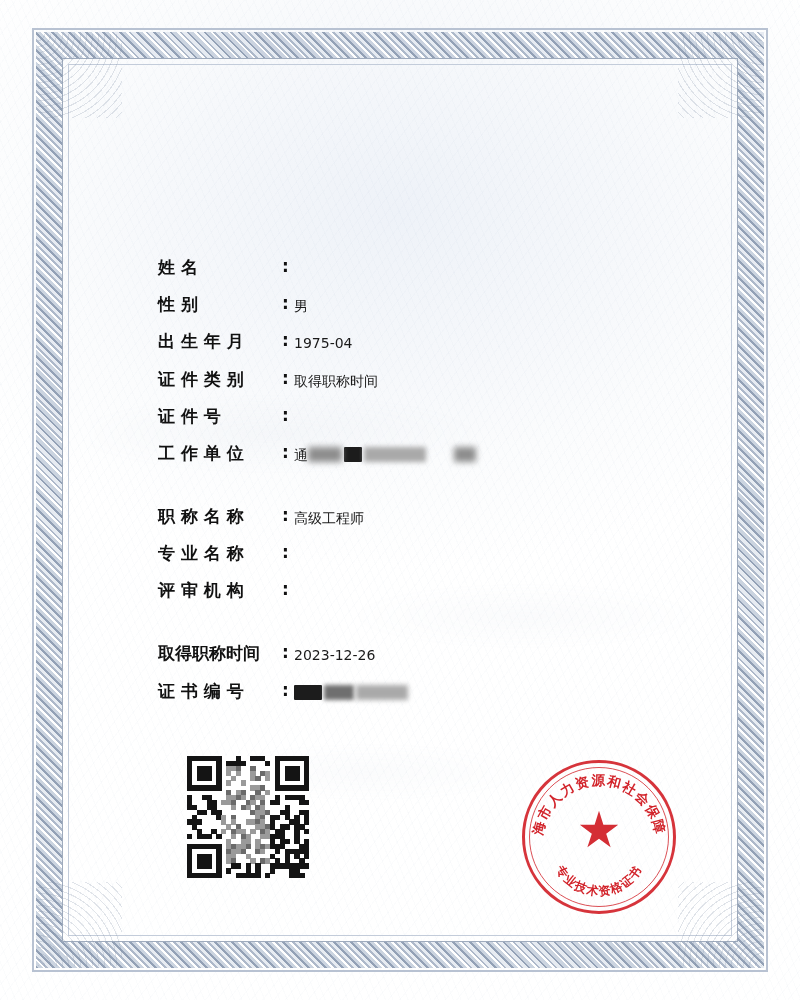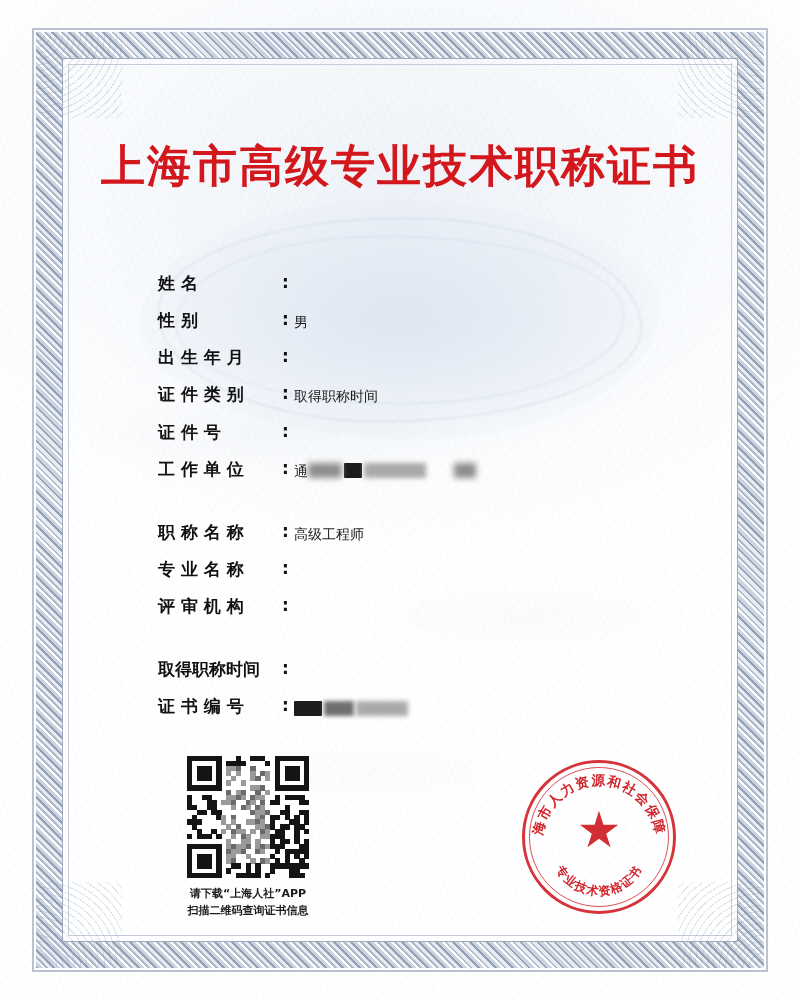--- a/index.html
+++ b/index.html
@@ -122,21 +122,21 @@
     position: absolute;
     inset: 36px;
     border-radius: 46% 54% 50% 50% / 54% 46% 52% 48%;
     border: 1px solid rgba(170,188,212,0.35);
   }
 
   
   .fields {
     position: absolute;
     left: 158px;
-    top: 272px;
+    top: 256px;
     width: 520px;
   }
   .row {
     display: flex;
     align-items: flex-start;
     margin-bottom: 14px;
   }
   .row .label {
     width: 124px;
     flex: 0 0 124px;
@@ -295,44 +295,41 @@
   <div class="border-outer"></div>
   <div class="border-band"></div>
   <div class="border-inner"></div>
   <div class="border-inner2"></div>
 
   <div class="corner tl"></div>
   <div class="corner tr"></div>
   <div class="corner bl"></div>
   <div class="corner br"></div>
 
-  <div class="title-area">
-    <div class="title-cloud"></div>
-    <div class="cert-title">上海市高级专业技术职称证书</div>
-  </div>
 
   <div class="watermark"></div>
 
   <div class="fields">
 
     <div class="row">
       <span class="label">姓        名</span>
       <span class="colon">:</span>
       <span class="value"></span>
     </div>
 
     <div class="row">
       <span class="label">性        别</span>
       <span class="colon">:</span>
       <span class="value">男</span>
     </div>
 
     <div class="row">
       <span class="label">出 生 年 月</span>
       <span class="colon">:</span>
+      <span class="value num">1975-04</span>
     </div>
 
     <div class="row">
       <span class="label">证 件 类 别</span>
       <span class="colon">:</span>
       <span class="value">取得职称时间</span>
     </div>
 
     <div class="row">
       <span class="label">证   件   号</span>
@@ -363,20 +360,21 @@
     <div class="row">
       <span class="label">评 审 机 构</span>
       <span class="colon">:</span>
     </div>
 
     <div class="group-gap"></div>
 
     <div class="row">
       <span class="label tight">取得职称时间</span>
       <span class="colon">:</span>
+      <span class="value num">2023-12-26</span>
     </div>
 
     <div class="row">
       <span class="label">证 书 编 号</span>
       <span class="colon">:</span>
       <span class="value num">
         <span class="redact rd-dark" style="width:28px"></span><span class="redact rd-mid" style="width:30px"></span><span class="redact rd-light" style="width:52px"></span>
       </span>
     </div>
   </div>
@@ -696,24 +694,20 @@
         <span class="cell" style="left:48.8px;top:117.12px;width:5.28px;height:5.28px;background:#141414"></span>
         <span class="cell" style="left:53.68px;top:117.12px;width:5.28px;height:5.28px;background:#141414"></span>
         <span class="cell" style="left:58.56px;top:117.12px;width:5.28px;height:5.28px;background:#141414"></span>
         <span class="cell" style="left:63.44px;top:117.12px;width:5.28px;height:5.28px;background:#141414"></span>
         <span class="cell" style="left:68.32px;top:117.12px;width:5.28px;height:5.28px;background:#141414"></span>
         <span class="cell" style="left:78.08px;top:117.12px;width:5.28px;height:5.28px;background:#141414"></span>
         <span class="cell" style="left:102.48px;top:117.12px;width:5.28px;height:5.28px;background:#141414"></span>
         <span class="cell" style="left:107.36px;top:117.12px;width:5.28px;height:5.28px;background:#141414"></span>
         <span class="cell" style="left:112.24px;top:117.12px;width:5.28px;height:5.28px;background:#141414"></span>
       </div>
-    <div class="qr-caption">
-      <div>请下载“上海人社”APP</div>
-      <div>扫描二维码查询证书信息</div>
-    </div>
   </div>
 
   <div class="seal">
     <div class="ring"></div>
     <div class="ring-inner"></div>
     <svg class="arc" viewBox="0 0 154 154">
       <defs>
         <path id="arcTop" d="M 20,82 A 57,57 0 0 1 134,82" fill="none"></path>
         <path id="arcBottom" d="M 28,86 A 49,49 0 0 0 126,86" fill="none"></path>
       </defs>

